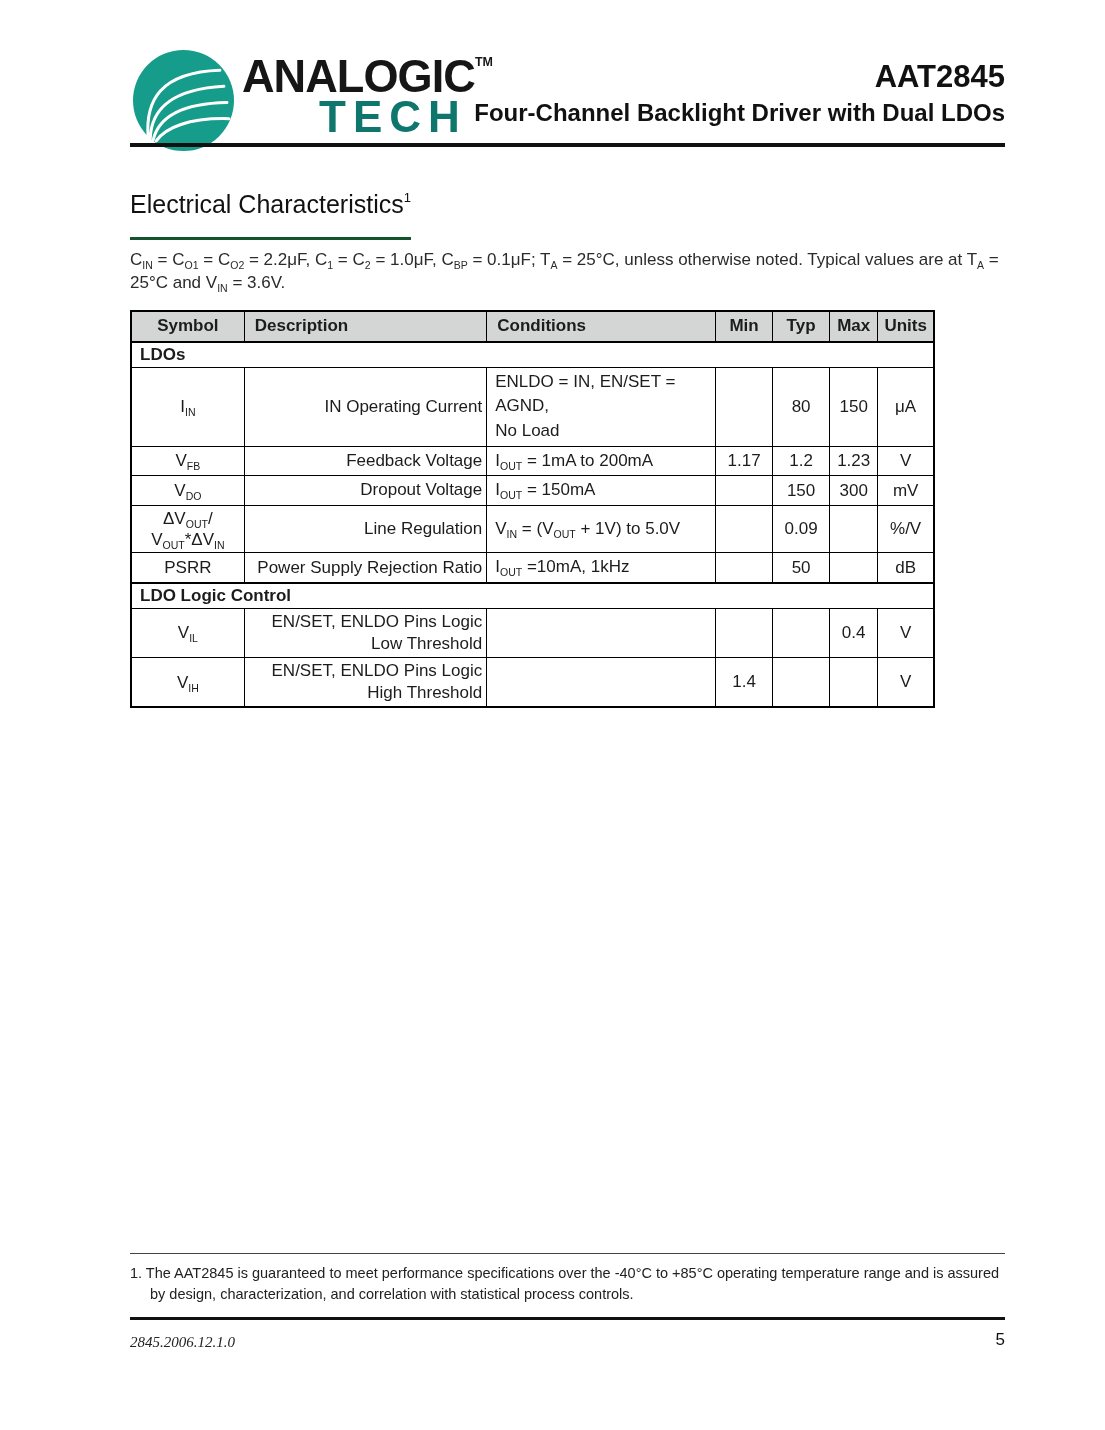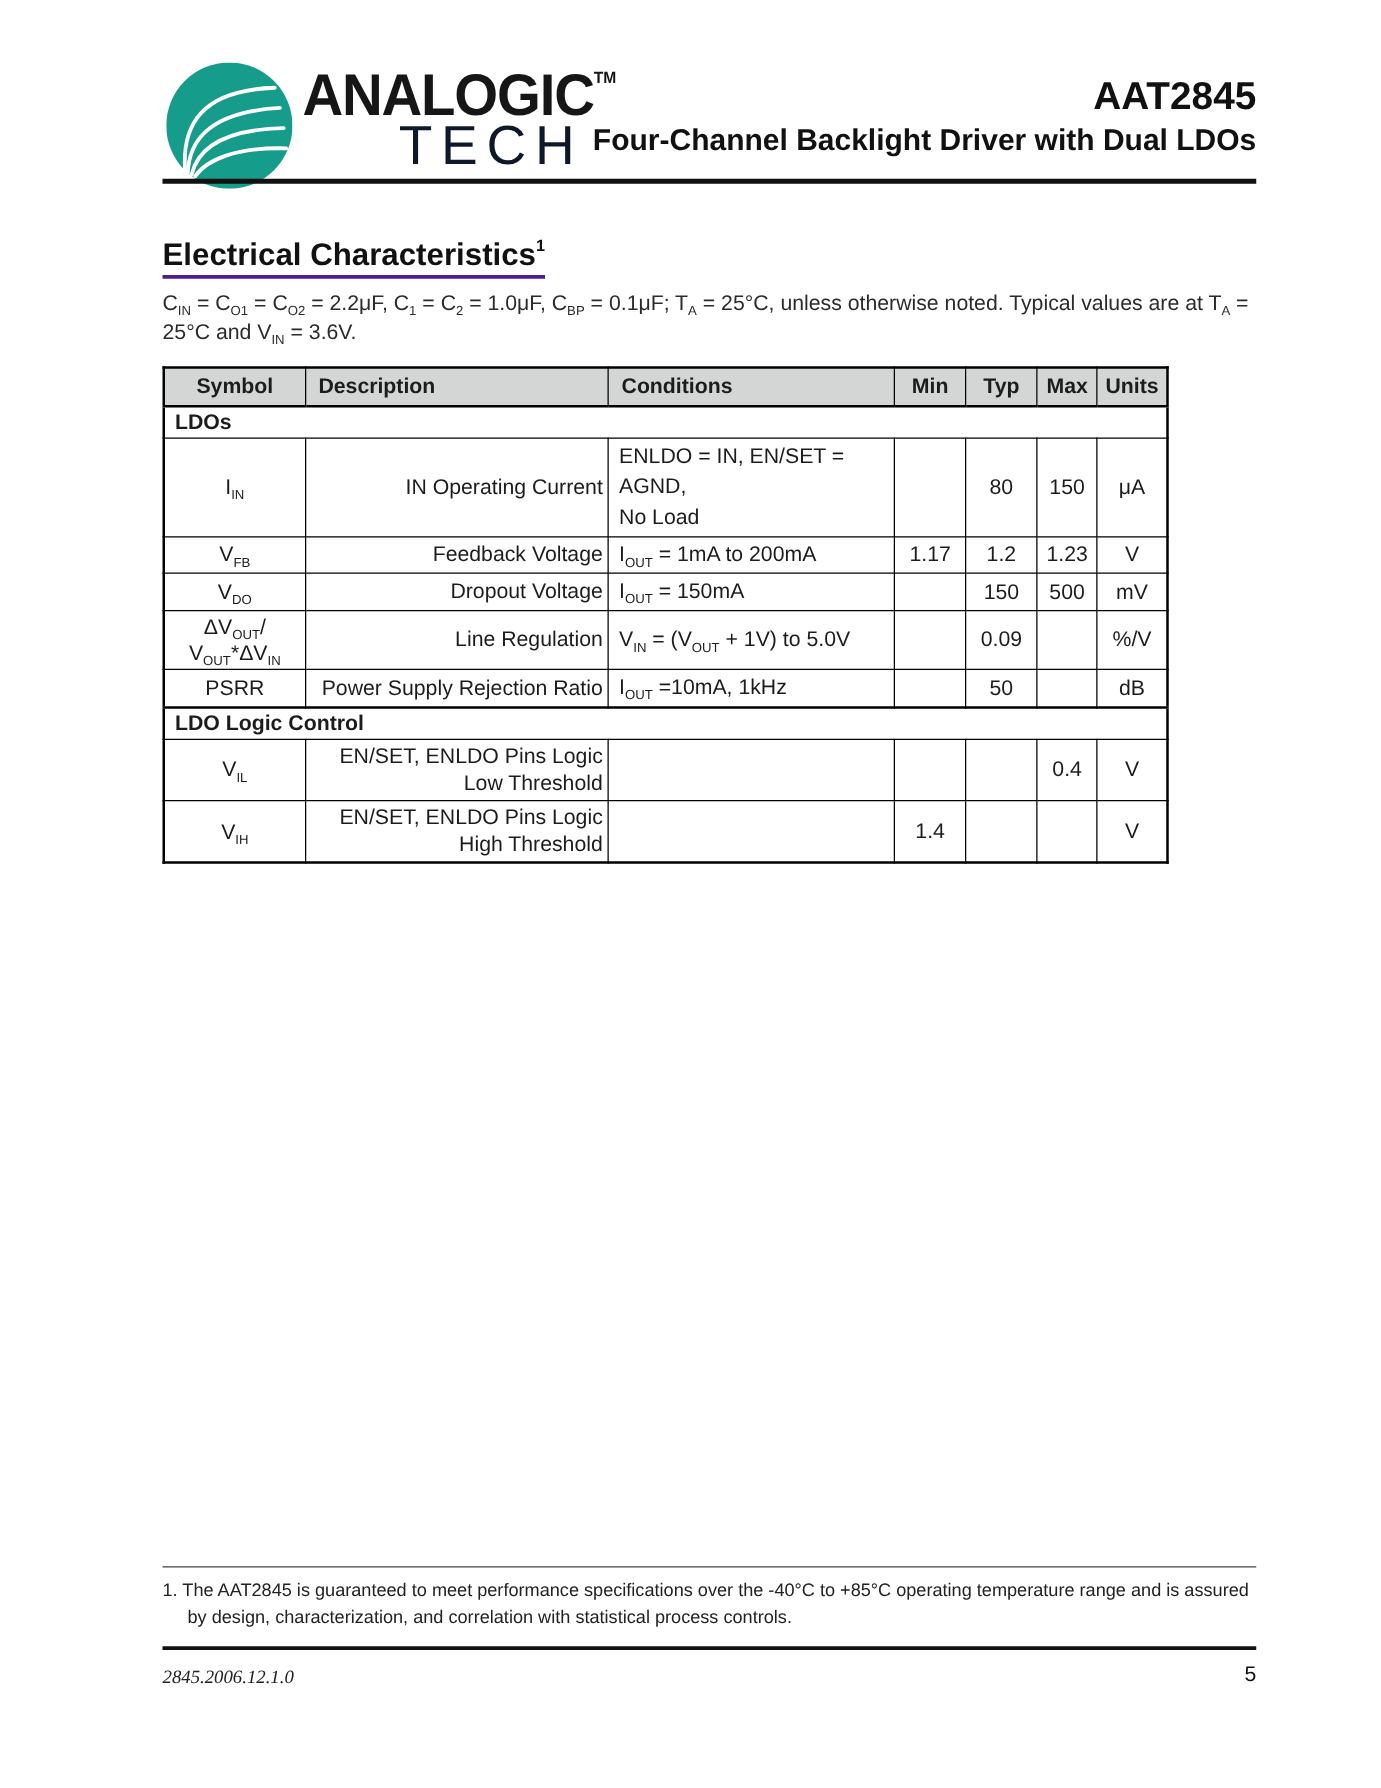--- a/index.html
+++ b/index.html
@@ -17,34 +17,34 @@
   .logo-block { position: absolute; left: 133px; top: 50px; display: flex; }
   .logo-circle-svg { width: 101px; height: 101px; display: block; }
   .wordmark { margin-left: 8px; margin-top: 2px; }
   .brand-top {
     font-size: 47px; font-weight: bold; letter-spacing: -1px;
     color: #161616; line-height: 1; transform: scaleX(0.96); transform-origin: left;
     white-space: nowrap;
   }
   .brand-top .tm { font-size: 13px; font-weight: bold; vertical-align: 26px; letter-spacing: 0; margin-top: 15px; }
   .brand-bottom {
-    font-size: 44px; font-weight: normal; letter-spacing: 7px;
-    color: #0f172a; line-height: 1; margin-top: -4px; padding-left: 77px;
+    font-size: 44px; font-weight: bold; letter-spacing: 7px;
+    color: #0f766e; line-height: 1; margin-top: -4px; padding-left: 77px;
     white-space: nowrap;
   }
   .head-right { position: absolute; right: 100px; top: 60px; text-align: right; }
   .part-number { font-size: 31px; font-weight: bold; color: #111; line-height: 1.1; }
   .doc-subtitle { font-size: 24px; font-weight: bold; color: #111; margin-top: 5px; }
   .header-rule { position: absolute; left: 130px; right: 100px; top: 143px; height: 4px; background: #111; }
 
   
   .content { position: absolute; left: 130px; top: 190px; width: 875px; }
   .section-title {
-    display: inline-block; font-size: 25px; font-weight: bold; color: #111;
-    border-bottom: 3px solid #4c1d95; padding-bottom: 1px; line-height: 1.15;
+    display: inline-block; font-size: 25px; font-weight: normal; color: #111;
+    border-bottom: 3px solid #14532d; padding-bottom: 18px; line-height: 1.15;
   }
   .section-title sup { font-size: 13px; vertical-align: 11px; }
   .intro { margin-top: 9px; font-size: 17px; line-height: 1.35; color: #2b2b2b; width: 875px; }
   sub { font-size: 0.62em; line-height: 0; }
 
   
   table.spec {
     margin-top: 15px; width: 805px; border-collapse: collapse;
     border: 2px solid #000; table-layout: fixed;
   }
@@ -151,21 +151,21 @@
             <td class="num">1.2</td>
             <td class="num">1.23</td>
             <td class="num">V</td>
           </tr>
           <tr>
             <td class="sym">V<sub>DO</sub></td>
             <td class="desc">Dropout Voltage</td>
             <td class="cond">I<sub>OUT</sub> = 150mA</td>
             <td class="num"></td>
             <td class="num">150</td>
-            <td class="num">500</td>
+            <td class="num">300</td>
             <td class="num">mV</td>
           </tr>
           <tr>
             <td class="sym">ΔV<sub>OUT</sub>/<br>V<sub>OUT</sub>*ΔV<sub>IN</sub></td>
             <td class="desc">Line Regulation</td>
             <td class="cond">V<sub>IN</sub> = (V<sub>OUT</sub> + 1V) to 5.0V</td>
             <td class="num"></td>
             <td class="num">0.09</td>
             <td class="num"></td>
             <td class="num">%/V</td>

